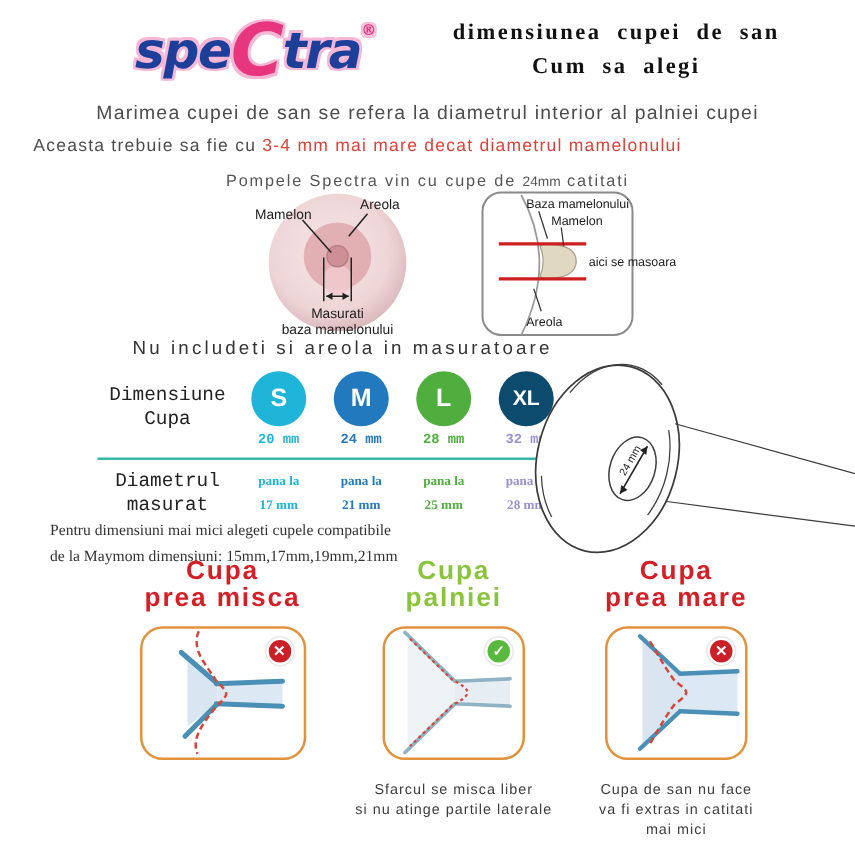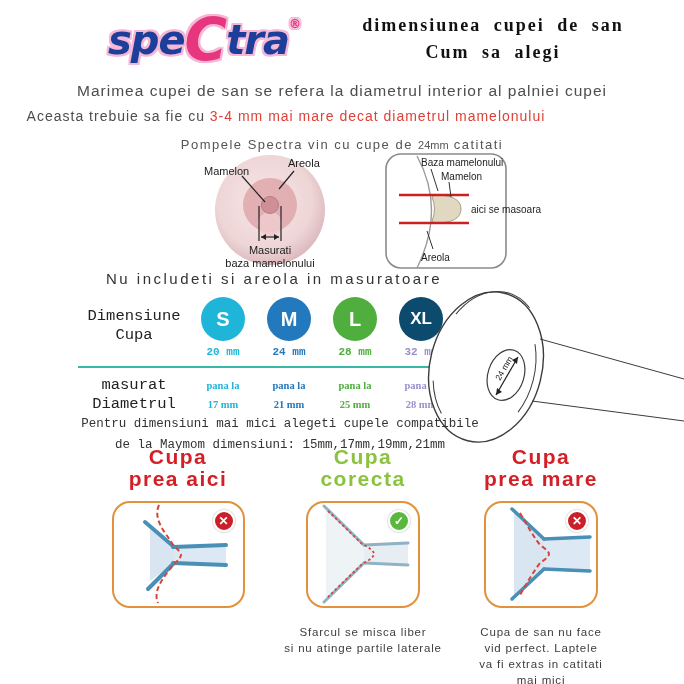--- a/index.html
+++ b/index.html
@@ -48,22 +48,22 @@
   .c-m  { background:#2279bd; }
   .c-l  { background:#4fae3d; }
   .c-xl { background:#0c4a6e; font-size:17px; }
   .mm { font-family:"Liberation Mono", monospace; font-weight:bold; font-size:11px;
         text-align:center; margin-top:5px; }
   .t-s { color:#1fb5d8; } .t-m { color:#2279bd; } .t-l { color:#4fae3d; } .t-xl { color:#9b8fce; }
   .divider { height:2px; background:#35b8a6; margin:8px 0 8px 0; }
   .pana { font-family:Liberation Serif, serif; font-weight:bold; font-size:10.5px;
           text-align:center; line-height:19px; }
 
-  .compat { position:absolute; left:40px; top:414px; width:480px; text-align:center;
-            font-family:Liberation Mono, monospace; font-size:12.5px; color:#333;
+  .compat { position:absolute; left:40px; top:414px; width:480px; 
+            font-family:Liberation Serif, serif; font-size:12.5px; color:#333;
             line-height:21px; }
 
   
   .panel { position:absolute; top:446px; text-align:center; }
   .p1 { left:85px;  width:186px; }
   .p2 { left:278px; width:170px; }
   .p3 { left:452px; width:178px; }
   .panel-title { font-size:21px; font-weight:bold; line-height:22px; letter-spacing:1.5px; }
   .red-title { color:#d41f26; }
   .green-title { color:#8ac33e; }
@@ -162,22 +162,22 @@
         <div class="mm t-l">28 mm</div>
       </div>
       <div>
         <div class="circle c-xl">XL</div>
         <div class="mm t-xl">32 mm</div>
       </div>
     </div>
     <div class="divider"></div>
     <div class="st-grid">
       <div class="st-label">
+        <div>Diametrul</div>
         <div>masurat</div>
-        <div>Diametrul</div>
       </div>
       <div class="pana t-s">
         <div>pana la</div>
         <div>17 mm</div>
       </div>
       <div class="pana t-m">
         <div>pana la</div>
         <div>21 mm</div>
       </div>
       <div class="pana t-l">
@@ -210,40 +210,40 @@
   </div>
 
   <div class="compat">
     <div>Pentru dimensiuni mai mici alegeti cupele compatibile</div>
     <div>de la Maymom dimensiuni: 15mm,17mm,19mm,21mm</div>
   </div>
 
   <div class="panel p1">
     <div class="panel-title red-title">
       <div>Cupa</div>
-      <div>prea aici</div>
+      <div>prea misca</div>
     </div>
     <div class="fit-box">
       <svg width="128" height="102" viewBox="0 0 128 102" style="position:absolute;left:0;top:0;">
         <polygon points="36,26 60,44 60,60 36,78" fill="#d9e6f2"></polygon>
         <polygon points="60,44 112,42 112,62 60,60" fill="#dce9f4"></polygon>
         <line x1="31" y1="19" x2="59" y2="43" stroke="#4a8fb5" stroke-width="4" stroke-linecap="round"></line>
         <line x1="59" y1="44" x2="112" y2="42" stroke="#4a8fb5" stroke-width="4" stroke-linecap="round"></line>
         <line x1="59" y1="60" x2="112" y2="62" stroke="#4a8fb5" stroke-width="4" stroke-linecap="round"></line>
         <line x1="34" y1="86" x2="59" y2="61" stroke="#4a8fb5" stroke-width="4" stroke-linecap="round"></line>
         <path d="M 45,2 C 38,18 54,32 59,42 Q 67,49 67,52 Q 67,55 59,62 C 52,72 38,86 44,100" fill="none" stroke="#d6453a" stroke-width="2" stroke-dasharray="5 3"></path>
       </svg>
       <div class="status wrong">✕</div>
     </div>
   </div>
 
   <div class="panel p2">
     <div class="panel-title green-title">
       <div>Cupa</div>
-      <div>corecta</div>
+      <div>palniei</div>
     </div>
     <div class="fit-box">
       <svg width="109" height="102" viewBox="0 0 109 102" style="position:absolute;left:0;top:0;">
         <polygon points="18,4 56,42 56,60 18,98" fill="#eef3f6"></polygon>
         <polygon points="56,42 100,40 100,62 56,60" fill="#e6eef3"></polygon>
         <line x1="16" y1="3" x2="56" y2="42" stroke="#8fb3c4" stroke-width="3" stroke-linecap="round"></line>
         <line x1="56" y1="42" x2="100" y2="40" stroke="#8fb3c4" stroke-width="3" stroke-linecap="round"></line>
         <line x1="56" y1="60" x2="100" y2="62" stroke="#8fb3c4" stroke-width="3" stroke-linecap="round"></line>
         <line x1="16" y1="99" x2="56" y2="60" stroke="#8fb3c4" stroke-width="3" stroke-linecap="round"></line>
         <path d="M 20,8 L 54,41 Q 66,47 66,51 Q 66,55 54,61 L 20,94" fill="none" stroke="#d6453a" stroke-width="1.8" stroke-dasharray="2.5 2.5"></path>
@@ -268,19 +268,18 @@
         <line x1="26" y1="6" x2="58" y2="36" stroke="#4a8fb5" stroke-width="3.5" stroke-linecap="round"></line>
         <line x1="58" y1="36" x2="104" y2="34" stroke="#4a8fb5" stroke-width="3.5" stroke-linecap="round"></line>
         <line x1="58" y1="66" x2="104" y2="68" stroke="#4a8fb5" stroke-width="3.5" stroke-linecap="round"></line>
         <line x1="26" y1="96" x2="58" y2="66" stroke="#4a8fb5" stroke-width="3.5" stroke-linecap="round"></line>
         <path d="M 34,10 C 42,24 48,34 54,42 Q 63,48 63,51 Q 63,54 54,60 C 48,68 42,78 34,92" fill="none" stroke="#d6453a" stroke-width="2" stroke-dasharray="5 3"></path>
       </svg>
       <div class="status wrong">✕</div>
     </div>
     <div class="caption">
       <div>Cupa de san nu face</div>
-      <div>vid perfect. Laptele</div>
       <div>va fi extras in catitati</div>
       <div>mai mici</div>
     </div>
   </div>
 
 </div>
 
 </body></html>

